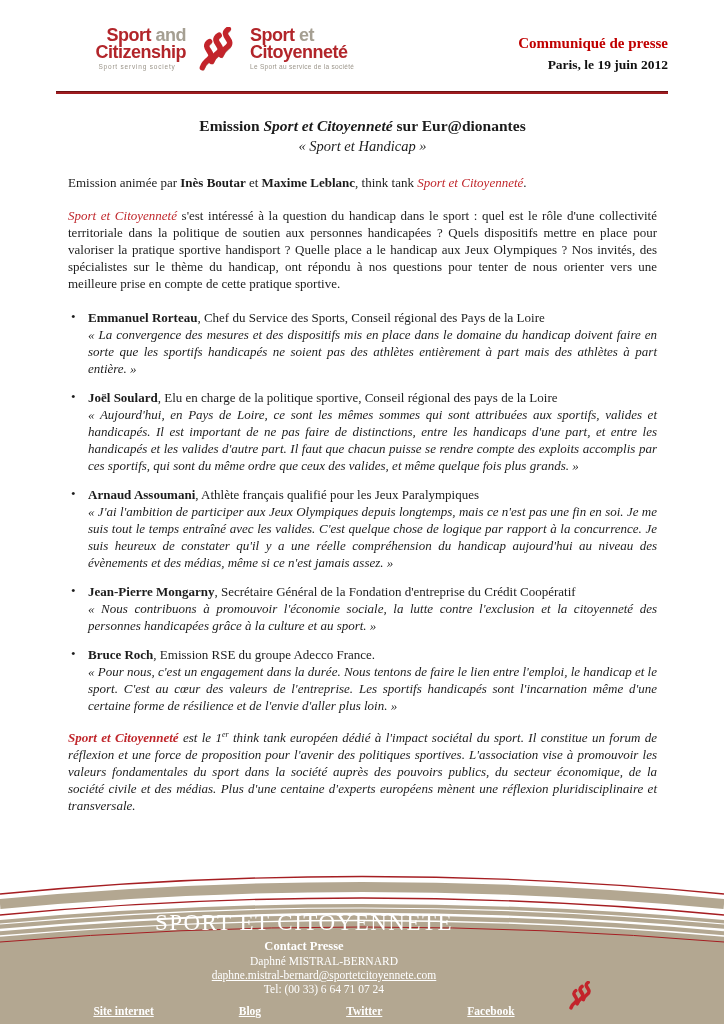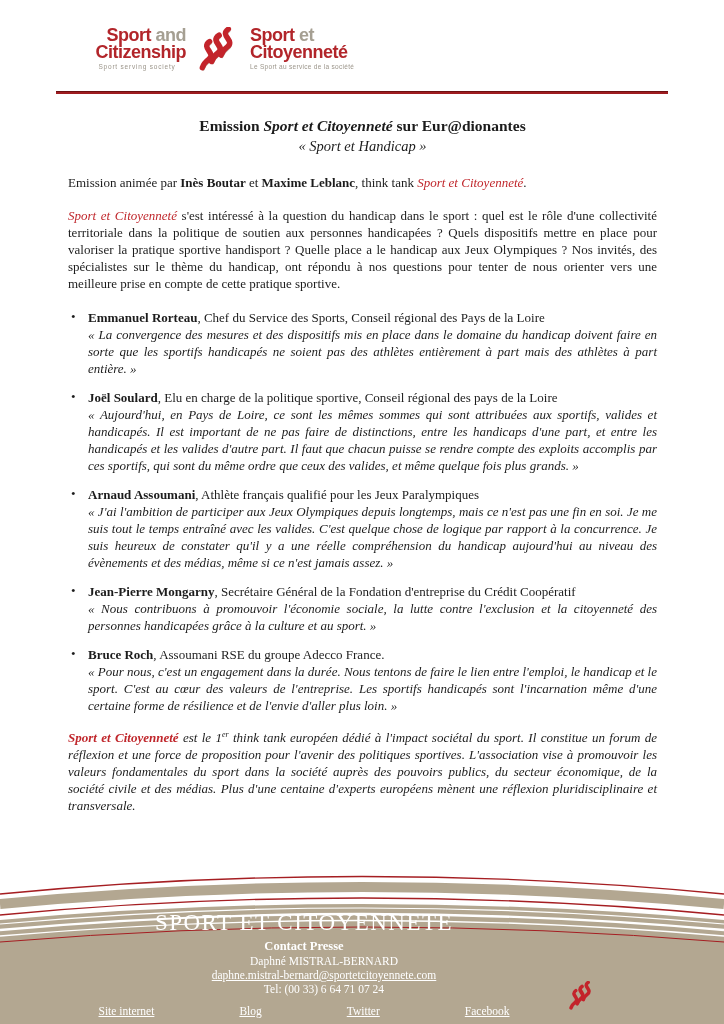--- a/index.html
+++ b/index.html
@@ -42,21 +42,21 @@
   .about .brand-red { font-weight:bold; }
   .sup { font-size:8px; vertical-align:super; }
   
   .footer { position:absolute; left:0; bottom:0; width:608px; height:150px; }
   .footer svg.curves { position:absolute; left:0; top:0; }
   .footer-content { position:absolute; left:0; top:36px; width:100%; text-align:center; color:#ffffff; }
   .f-org { font-size:23px; letter-spacing:1.5px; line-height:26px; }
   .f-contact { font-weight:bold; font-size:12.5px; margin-top:3px; line-height:15px; }
   .f-line { font-size:11.5px; line-height:14px;margin-left:40px; }
   .f-email { text-decoration:underline; cursor:pointer; display:inline-block; }
-  .f-links { display:flex; justify-content:center; gap:85px; margin-top:9px; font-size:11.5px; font-weight:normal; }
+  .f-links { display:flex; justify-content:center; gap:85px; margin-top:9px; font-size:11.5px; font-weight:bold; }
   .f-links span { text-decoration:underline; cursor:pointer; }
   .footer-logo { position:absolute; right:12px; bottom:6px; }
 </style>
 </head>
 <body>
 
 <svg width="0" height="0" style="position:absolute">
   <defs>
     <symbol id="sss" viewBox="0 0 40 48">
       <g fill="none" stroke-linecap="round">
@@ -82,20 +82,24 @@
     <div class="swoosh-box">
       <svg width="42" height="50">
           <use href="#sss"></use>
         </svg>
     </div>
     <div class="logo-wordmark lw-right">
       <div class="l1"><span class="red-word">Sport</span> <span class="gray-word">et</span></div>
       <div class="l2 red-word">Citoyenneté</div>
       <div class="logo-tag">Le Sport au service de la société</div>
     </div>
+    <div class="press-meta">
+      <div class="press-label">Communiqué de presse</div>
+      <div class="press-date">Paris, le 19 juin 2012</div>
+    </div>
   </div>
 
   <div class="red-rule"></div>
 
   <div class="main">
 
     <div class="doc-title"><span>Emission </span><i>Sport et Citoyenneté</i><span> sur Eur@dionantes</span></div>
     <div class="doc-subtitle">« Sport et Handicap »</div>
 
 
@@ -114,21 +118,21 @@
       </li>
       <li>
         <div><b>Arnaud Assoumani</b><span>, Athlète français qualifié pour les Jeux Paralympiques</span></div>
         <div class="sp-quote">« J'ai l'ambition de participer aux Jeux Olympiques depuis longtemps, mais ce n'est pas une fin en soi. Je me suis tout le temps entraîné avec les valides. C'est quelque chose de logique par rapport à la concurrence. Je suis heureux de constater qu'il y a une réelle compréhension du handicap aujourd'hui au niveau des évènements et des médias, même si ce n'est jamais assez. »</div>
       </li>
       <li>
         <div><b>Jean-Pierre Mongarny</b><span>, Secrétaire Général de la Fondation d'entreprise du Crédit Coopératif</span></div>
         <div class="sp-quote">« Nous contribuons à promouvoir l'économie sociale, la lutte contre l'exclusion et la citoyenneté des personnes handicapées grâce à la culture et au sport. »</div>
       </li>
       <li>
-        <div><b>Bruce Roch</b><span>, Assoumani RSE du groupe Adecco France.</span></div>
+        <div><b>Bruce Roch</b><span>, Emission RSE du groupe Adecco France.</span></div>
         <div class="sp-quote">« Pour nous, c'est un engagement dans la durée. Nous tentons de faire le lien entre l'emploi, le handicap et le sport. C'est au cœur des valeurs de l'entreprise. Les sportifs handicapés sont l'incarnation même d'une certaine forme de résilience et de l'envie d'aller plus loin. »</div>
       </li>
     </ul>
 
     <div class="about"><span class="brand-red">Sport et Citoyenneté</span><span> est le 1</span><span class="sup">er</span><span> think tank européen dédié à l'impact sociétal du sport. Il constitue un forum de réflexion et une force de proposition pour l'avenir des politiques sportives. L'association vise à promouvoir les valeurs fondamentales du sport dans la société auprès des pouvoirs publics, du secteur économique, de la société civile et des médias. Plus d'une centaine d'experts européens mènent une réflexion pluridisciplinaire et transversale.</span></div>
 
   </div>
 
   <div class="footer">
     <svg class="curves" width="724" height="150" viewBox="0 0 724 150">

